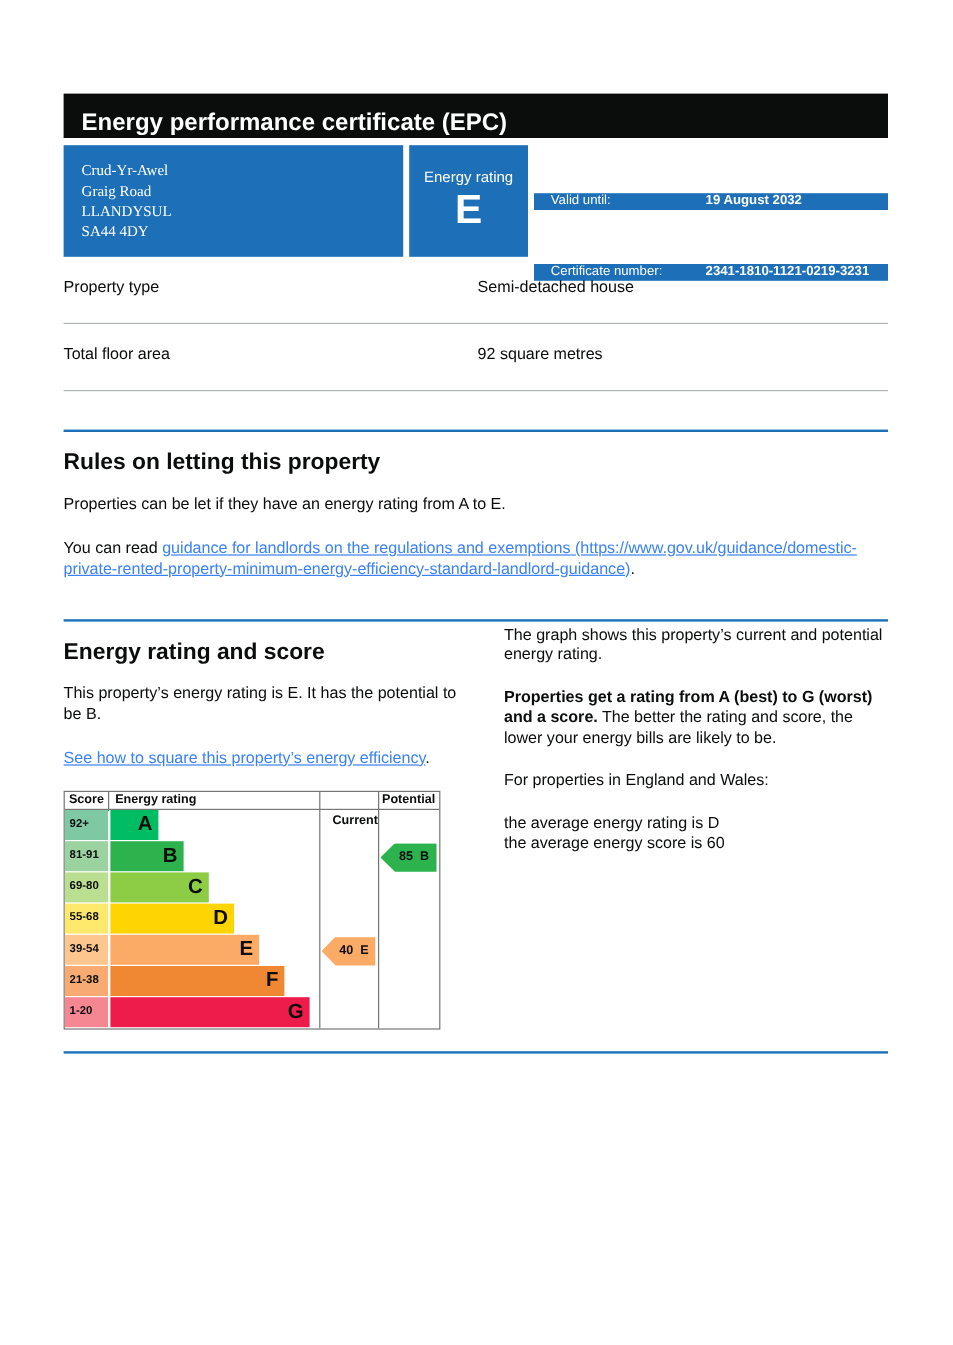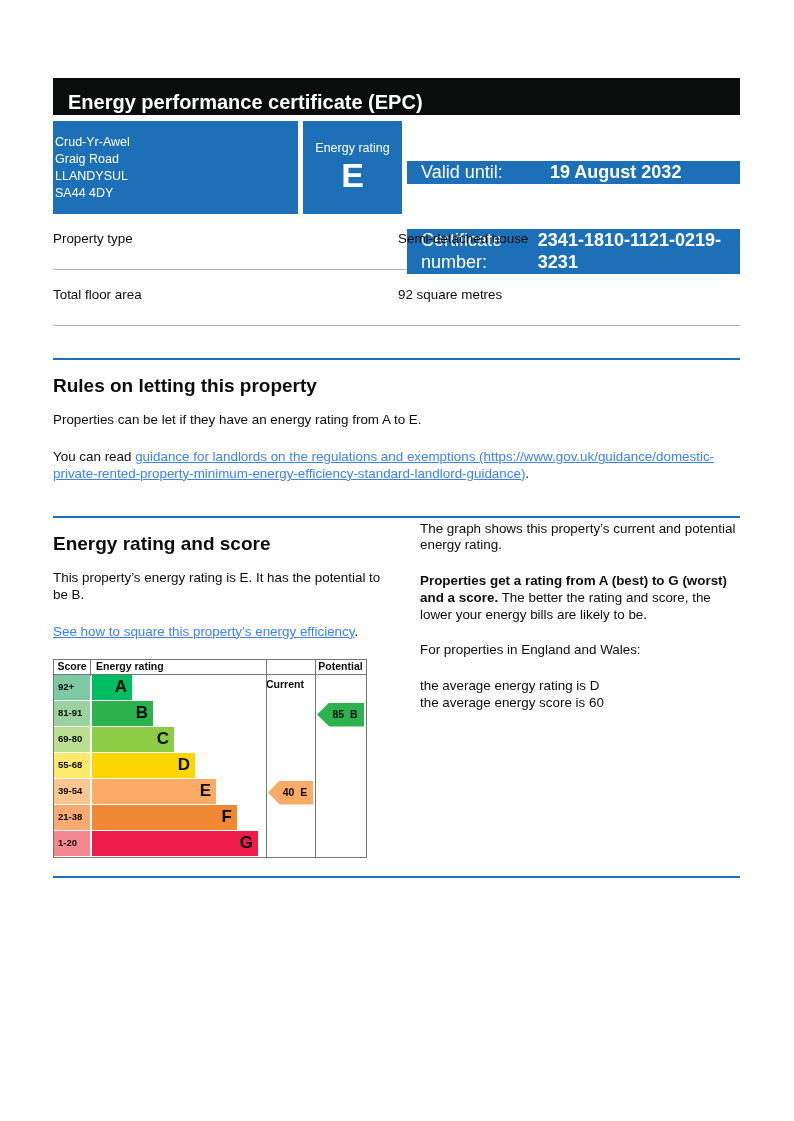--- a/index.html
+++ b/index.html
@@ -22,29 +22,29 @@
     display: flex;
     align-items: flex-end;
     padding-left: 15px;
     margin-bottom: 6px;
   }
   .title-bar h1 { color: #fff; font-size: 20px; font-weight: bold; }
 
   
   .summary { display: flex; gap: 5px; height: 93px; }
   .box { background: #1d70b8; color: #fff; }
-  .address-box { width: 245px; padding: 13px 2px; font-size: 12.5px; line-height: 1.35; }
+  .address-box { width: 283px; padding: 13px 15px; font-size: 12.5px; line-height: 1.35; font-family: Liberation Serif, serif; }
   .rating-box {
     width: 99px; display: flex; flex-direction: column;
     align-items: center; justify-content: center; gap: 1px;
   }
   .rating-box .rating-label { font-size: 12.5px; }
   .rating-box .rating-letter { font-size: 34px; font-weight: bold; line-height: 1.05; }
   .validity-box { flex: 1; display: flex; flex-direction: column; gap: 5px; background: #fff; }
-  .validity-row { flex: 1; display: flex; align-items: center; padding-left: 14px; font-size: 18px; margin-top: 40px; }
+  .validity-row { flex: 1; display: flex; align-items: center; padding-left: 14px; font-size: 11px; margin-top: 40px; }
   .validity-row .v-label { width: 129px; }
   .validity-row .v-value { font-weight: bold; }
 
   
   .kv-row { display: flex; padding: 17px 0 21px; border-bottom: 1px solid #b1b4b6; }
   .kv-row .kv-label { width: 345px; }
 
   
   .blue-rule { border: 0; height: 2px; background: #1d70b8; }
   .rule-1 { margin-top: 32px; }
@@ -71,21 +71,21 @@
     margin-top: 18px;
     border: 1.5px solid #757575;
     background: #fff;
   }
   .chart-header {
     display: flex; height: 15px; border-bottom: 1px solid #757575;
     font-weight: bold; font-size: 10.5px; align-items: center;
   }
   .ch-score { width: 36px; text-align: center; }
   .ch-rating { flex: 1; padding-left: 6px; }
-  .ch-current { width: 49px; text-align: left; margin-top: 36px; }
+  .ch-current { width: 49px; text-align: right; margin-top: 36px; }
   .ch-potential { width: 51px; text-align: center; }
   .chart-row { display: flex; height: 26px; }
   .score-cell {
     width: 36px; height: 25px; margin-bottom: 1px;
     font-size: 9.5px; font-weight: bold;
     display: flex; align-items: center; padding-left: 4px;
   }
   .band-bar {
     height: 25px; margin: 0 0 1px 2px;
     display: flex; align-items: center; justify-content: flex-end;

